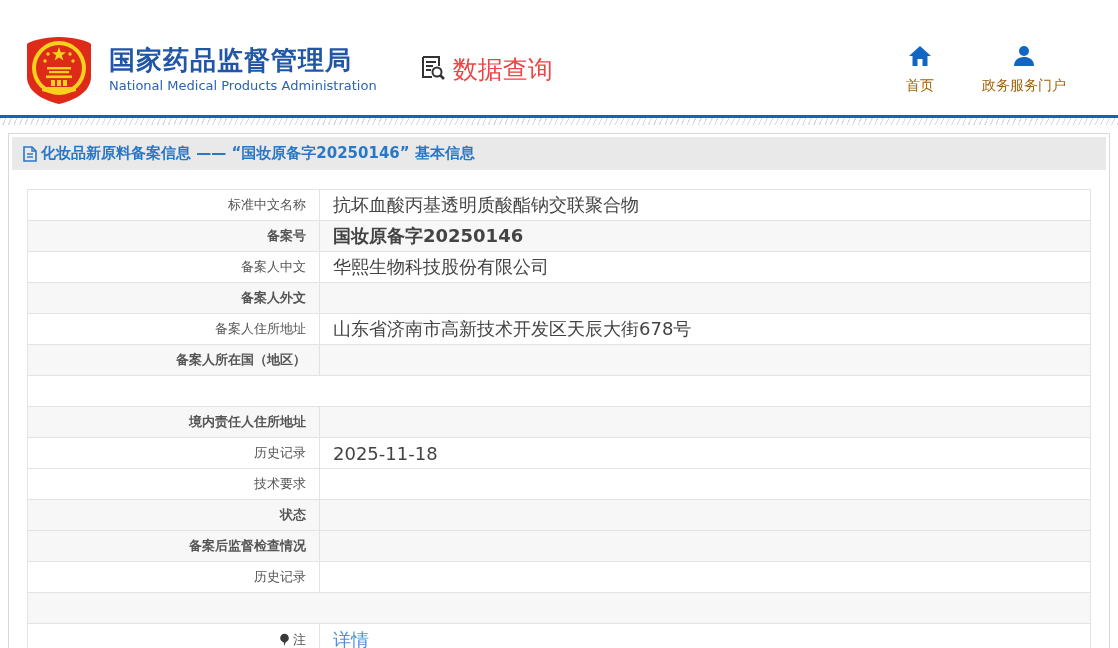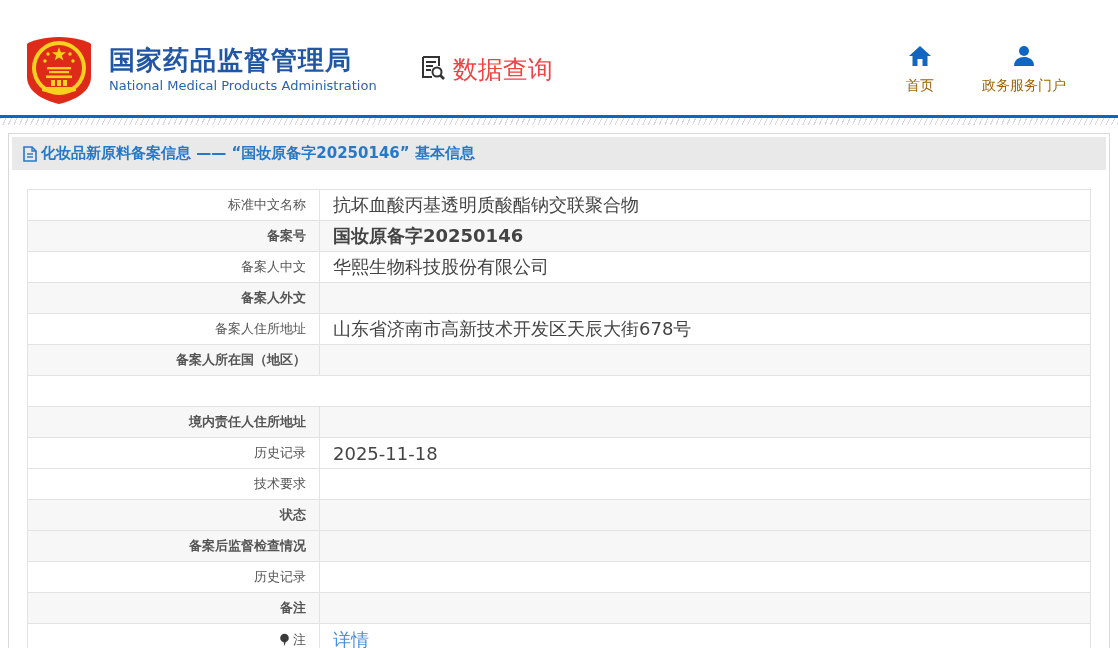--- a/index.html
+++ b/index.html
@@ -187,23 +187,20 @@
         </div>
     <div class="tvalue"></div>
   </div>
       <div class="trow">
     <div class="tlabel">
           <span>历史记录</span>
         </div>
     <div class="tvalue"></div>
   </div>
       <div class="trow alt">
-    <div class="tlabel">
-          <span>备注</span>
-        </div>
     <div class="tvalue"></div>
   </div>
       <div class="trow">
     <div class="tlabel">
           <span class="note-icon">
             <svg width="11" height="14" viewBox="0 0 11 14">
               <circle cx="5.5" cy="5" r="4.3" fill="#3a3a3a"></circle>
               <path d="M4.5 8.5 L5.5 13 L6.8 8.5 Z" fill="#3a3a3a"></path>
             </svg>
           </span>

